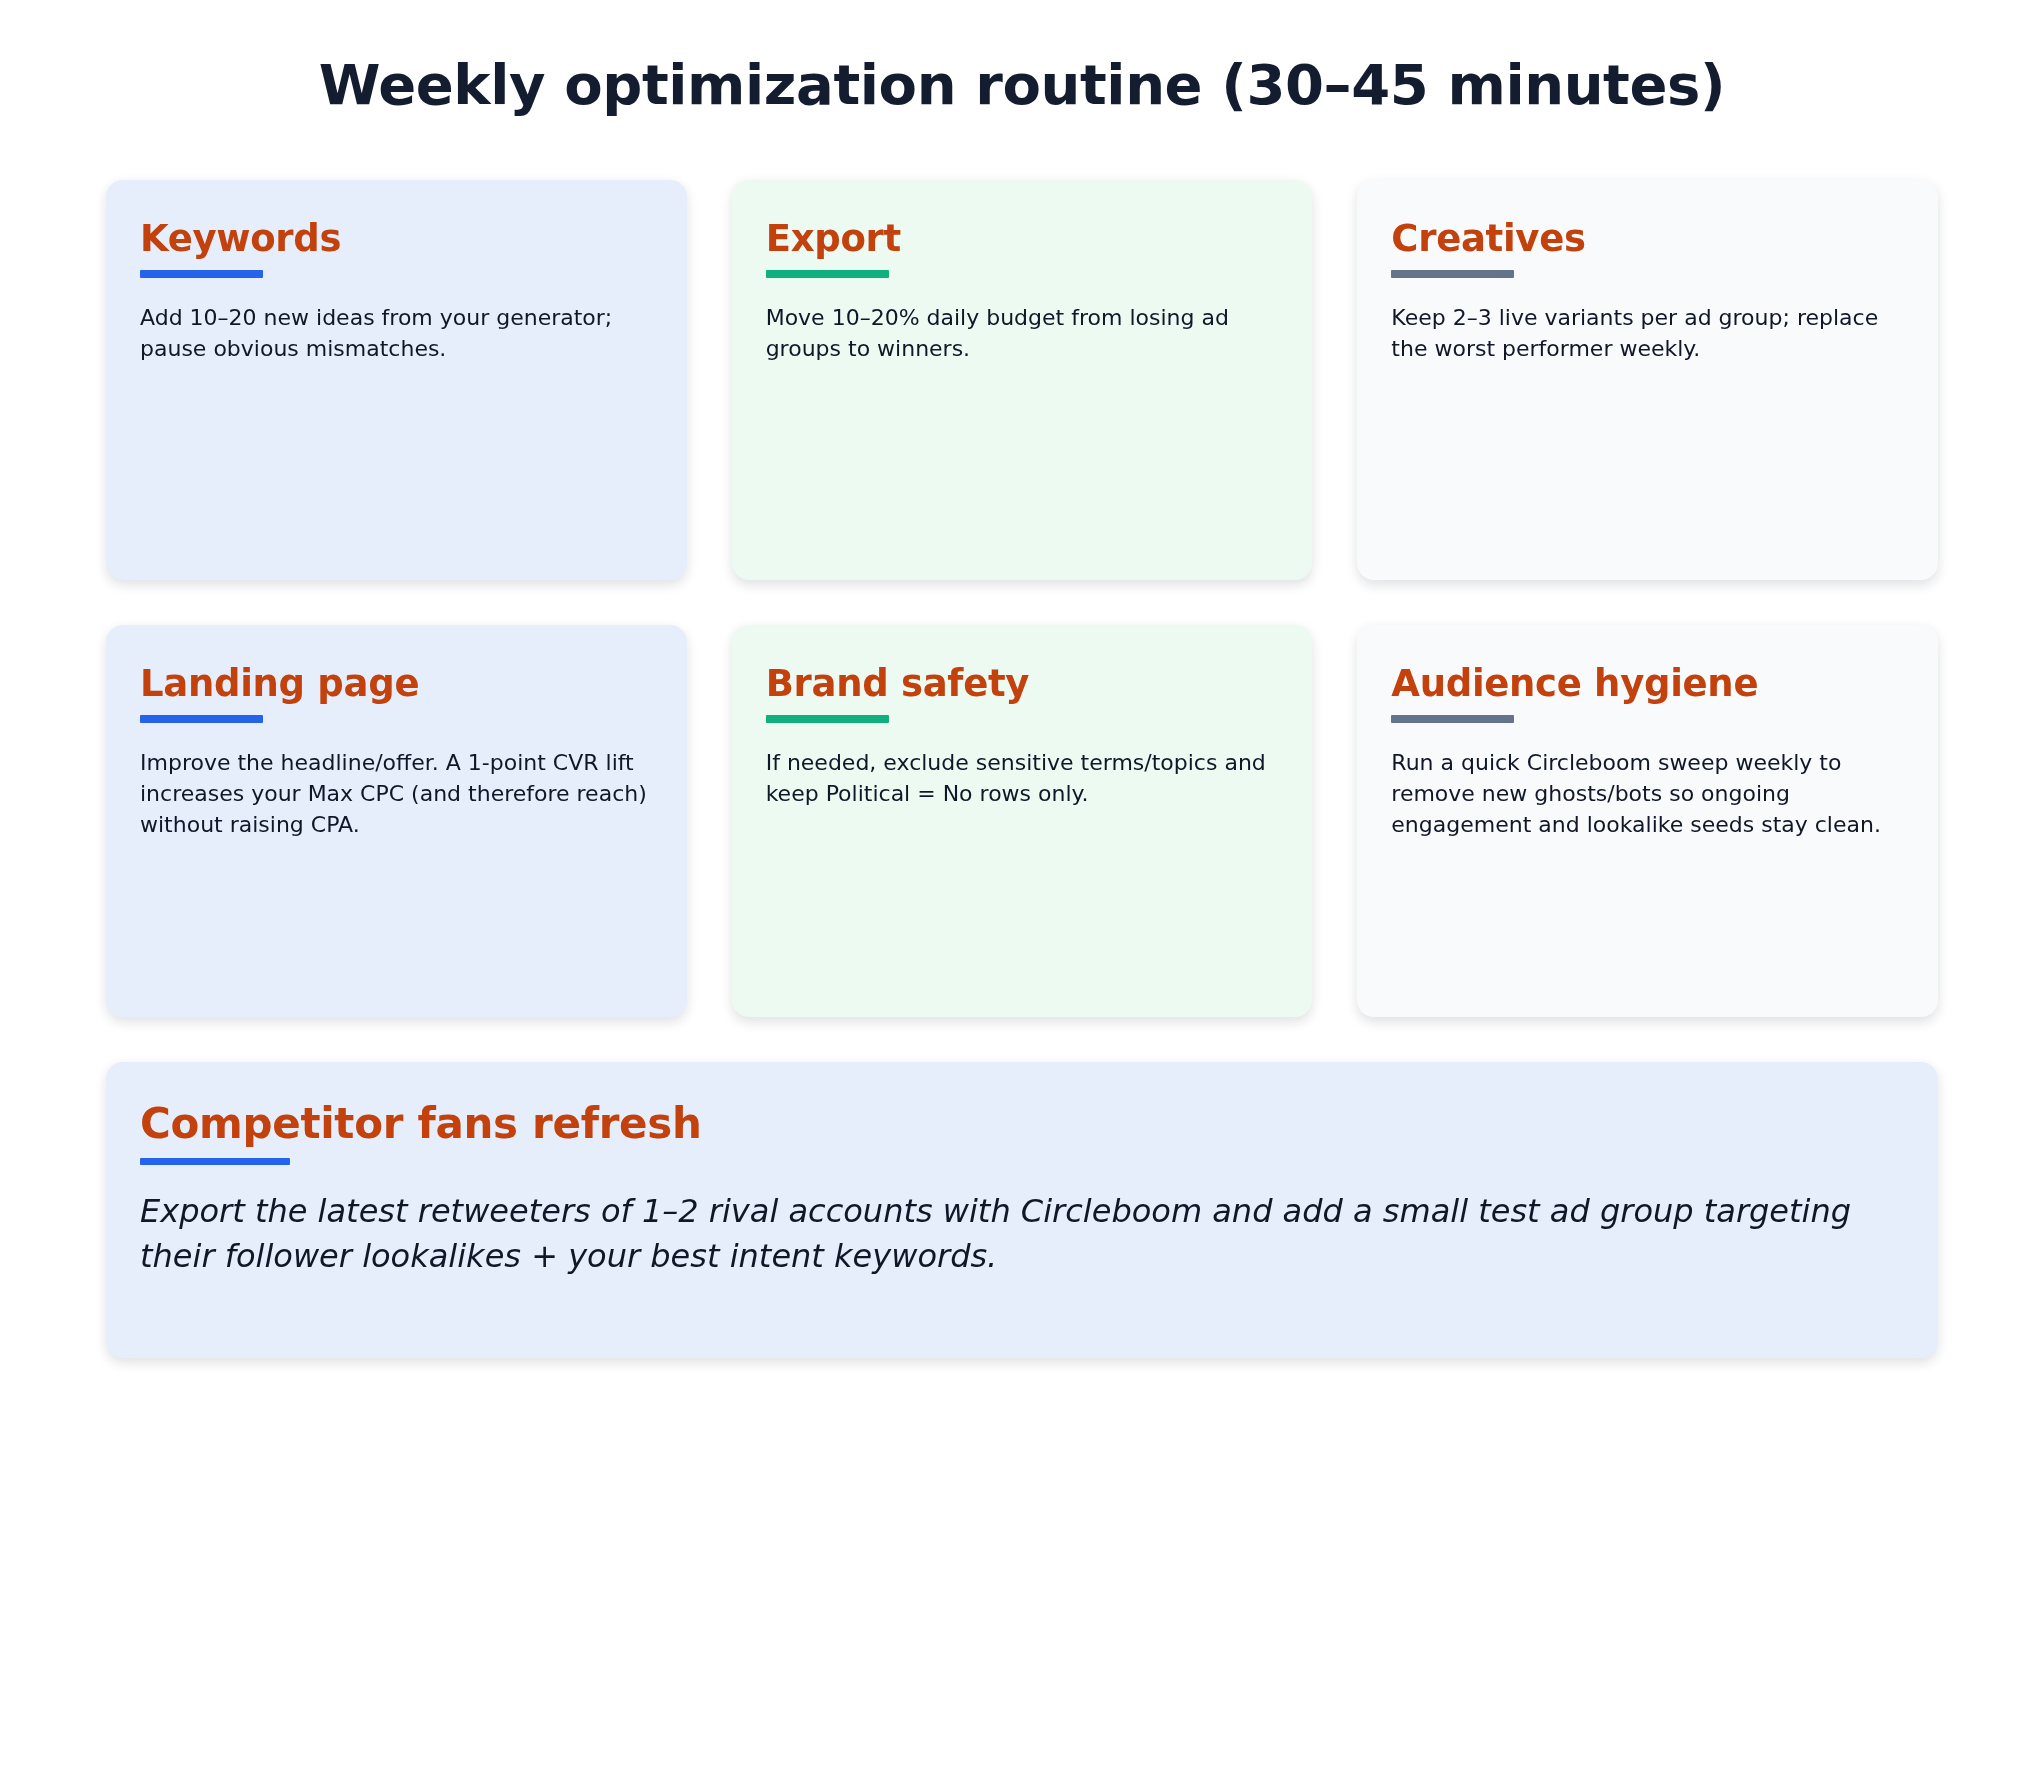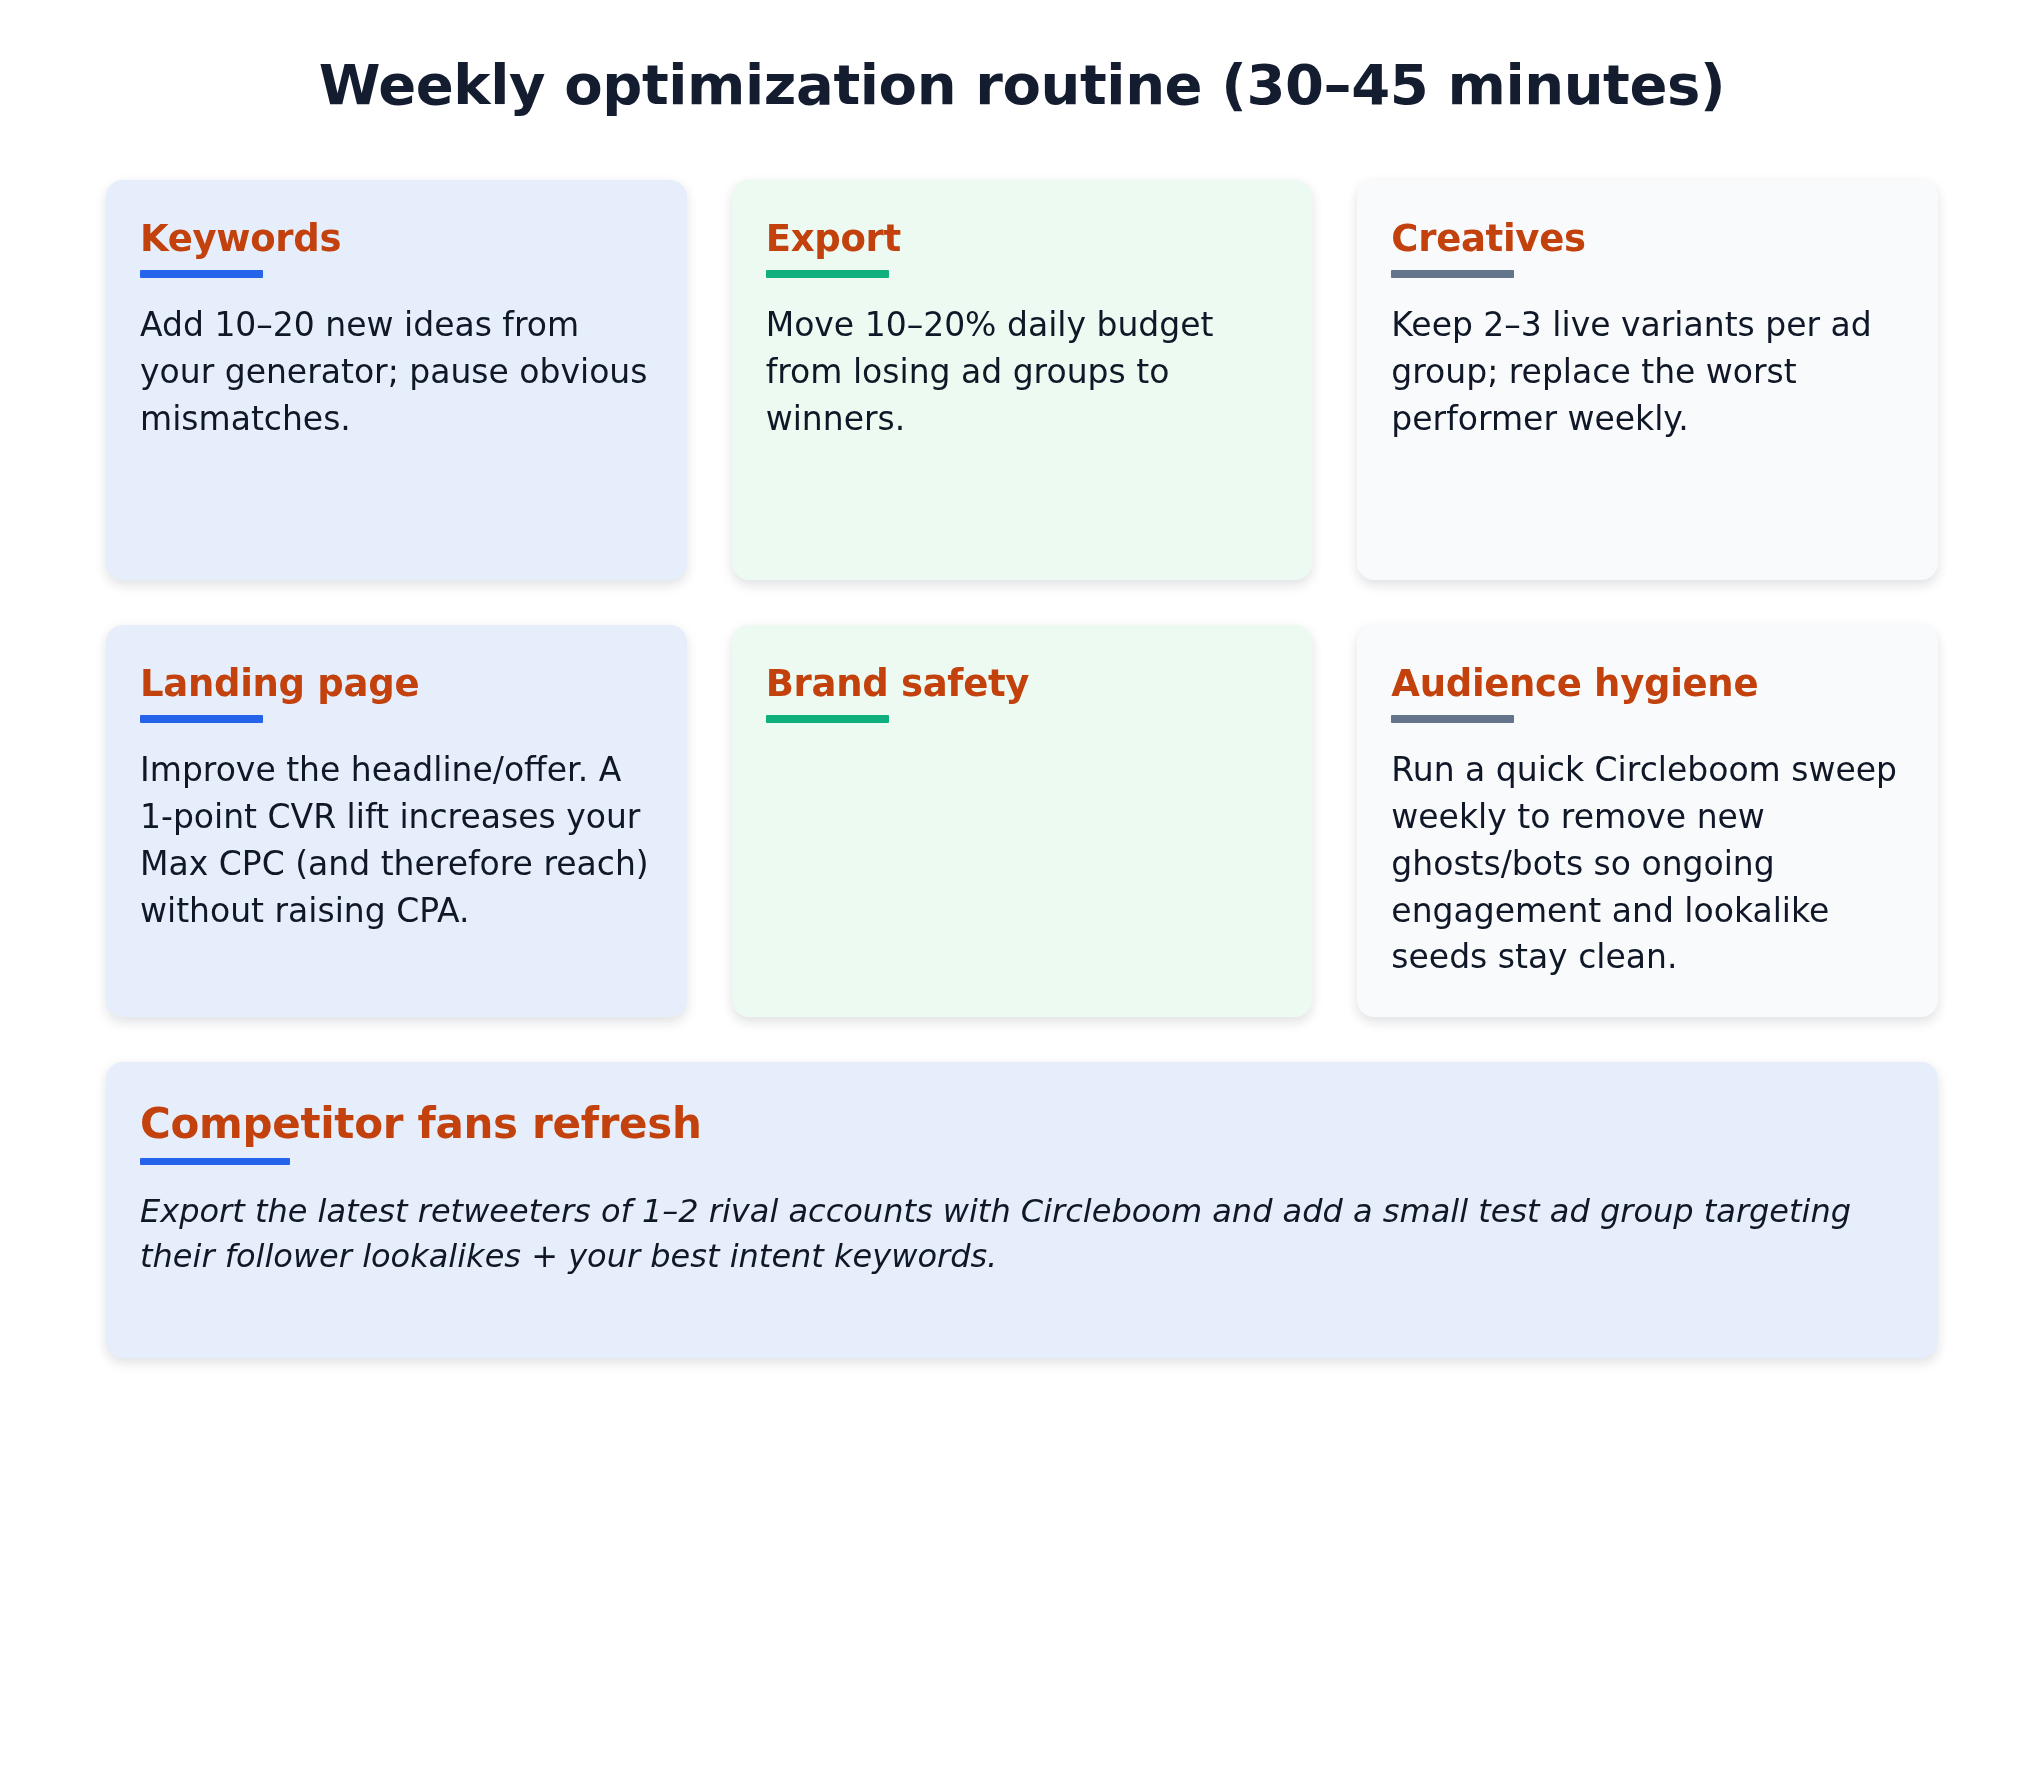--- a/index.html
+++ b/index.html
@@ -85,21 +85,21 @@
     border-radius: 0.9px;
   }
   .accent-blue  { background: #2563eb; }
   .accent-green { background: #10b07e; }
   .accent-slate { background: #64748b; }
 
   .card.wide .accent { width: 150px; }
 
   .card-body {
     margin: 24px 0 0 0;
-    font-size: 33px;
+    font-size: 22px;
     line-height: 1.42;
     font-weight: 400;
     color: #101828;
     max-width: 100%;
   }
 
   .card.wide .card-body {
     font-size: 32px;
     line-height: 1.40;
     font-style: italic;
@@ -134,20 +134,21 @@
 
     <div class="card row2 tone-blue">
       <span class="card-title">Landing page</span>
       <div class="accent accent-blue"></div>
       <p class="card-body">Improve the headline/offer. A 1-point CVR lift increases your Max CPC (and therefore reach) without raising CPA.</p>
     </div>
 
     <div class="card row2 tone-mint">
       <span class="card-title">Brand safety</span>
       <div class="accent accent-green"></div>
+      <p class="card-body">If needed, exclude sensitive terms/topics and keep Political = No rows only.</p>
     </div>
 
     <div class="card row2 tone-slate">
       <span class="card-title">Audience hygiene</span>
       <div class="accent accent-slate"></div>
       <p class="card-body">Run a quick Circleboom sweep weekly to remove new ghosts/bots so ongoing engagement and lookalike seeds stay clean.</p>
     </div>
 
     <div class="card wide tone-blue">
       <span class="card-title">Competitor fans refresh</span>

